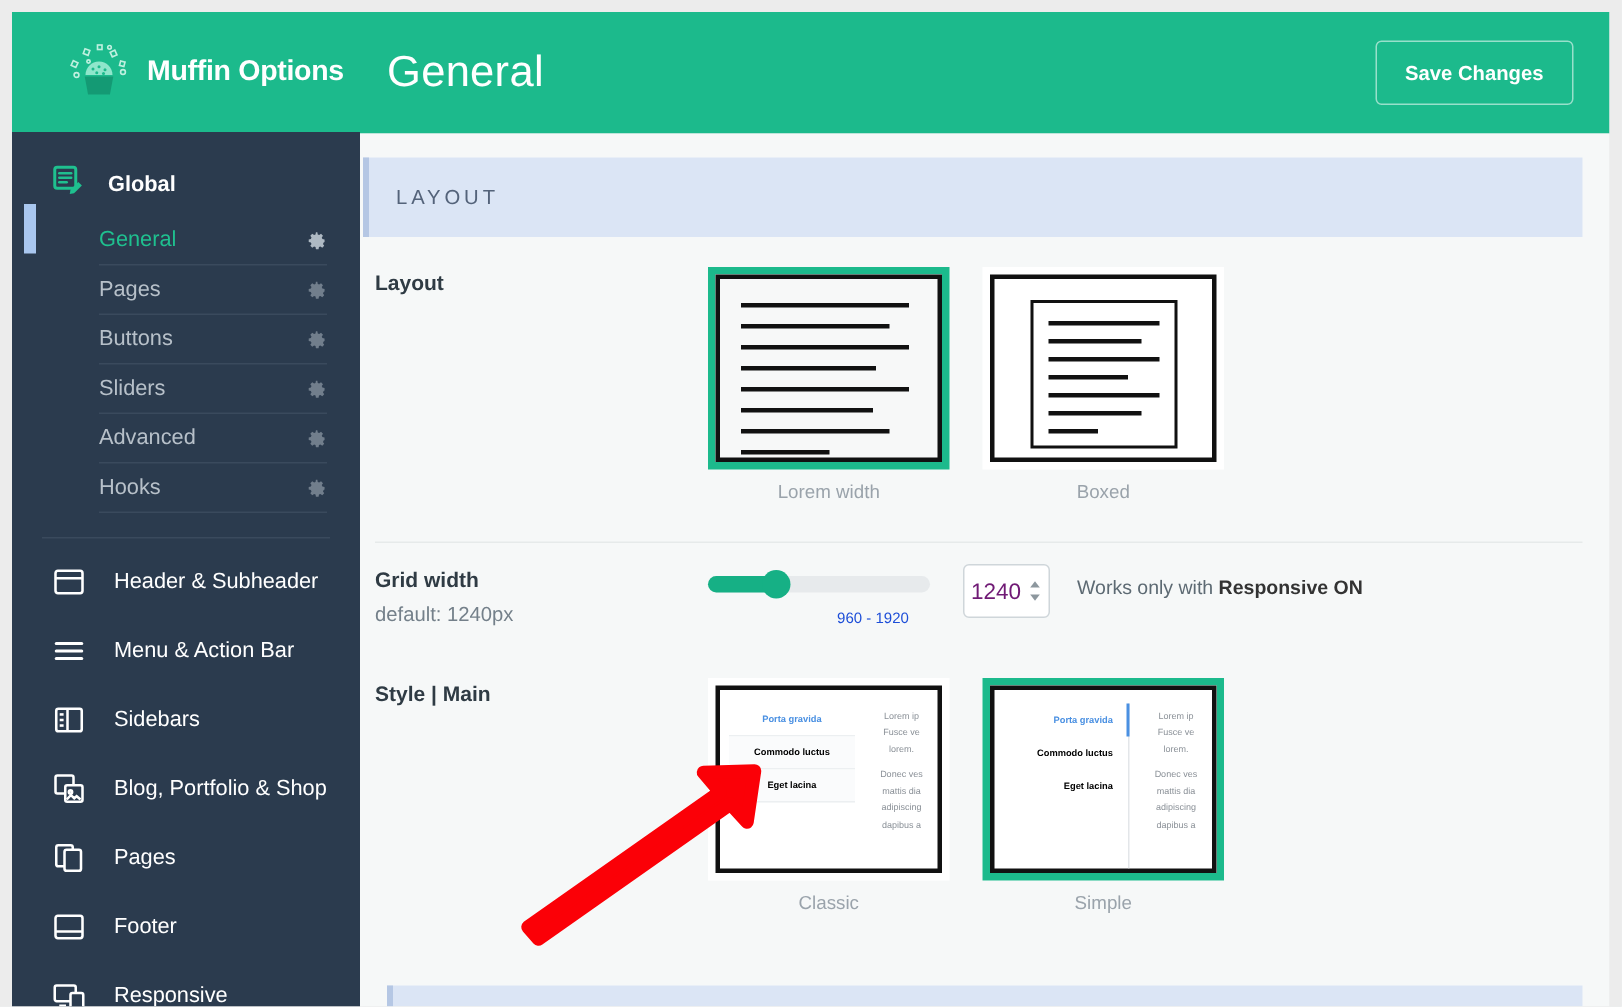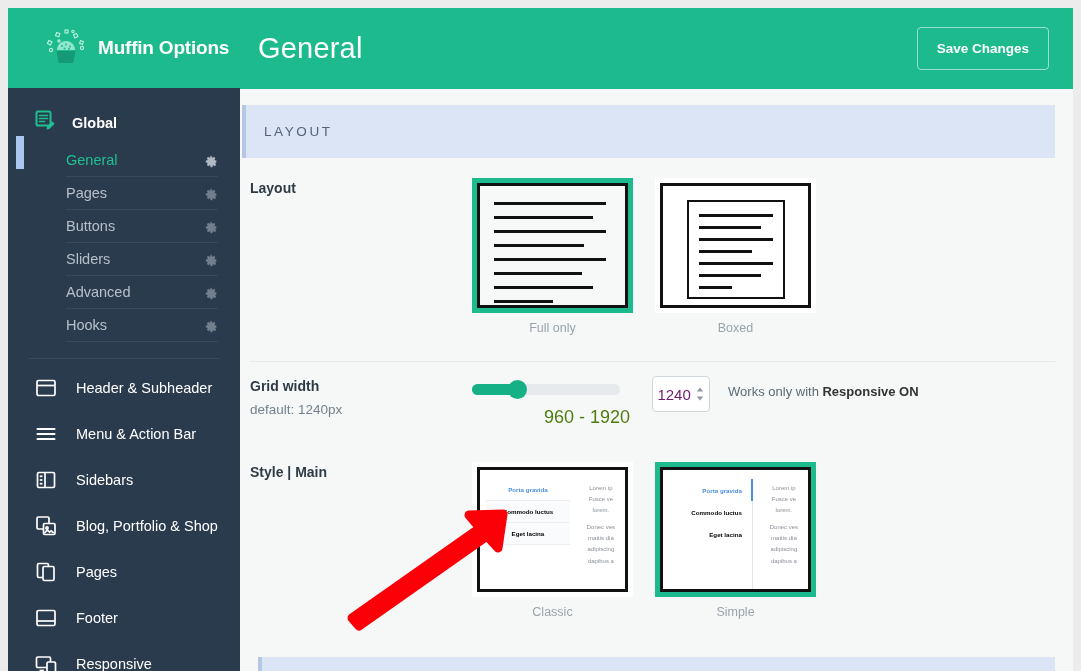--- a/index.html
+++ b/index.html
@@ -117,21 +117,21 @@
   
   .slider-col { padding-top: 8px; position:relative; }
   .slider-track {
     width:148px; height:11px; border-radius:6px; background:#e7eaec; position:relative;
   }
   .slider-fill { position:absolute; left:0; top:0; height:11px; width:44px; border-radius:6px; background:#16b085; }
   .slider-handle {
     position:absolute; left:36px; top:-4px; width:19px; height:19px; border-radius:50%;
     background:#16b085; cursor:pointer;
   }
-  .slider-range { font-size:18px; color:#4d7c0f; margin-top:12px; margin-left:72px; }
+  .slider-range { font-size:10px; color:#1d4ed8; margin-top:12px; margin-left:72px;text-align:center; }
 
   .numwrap {
     margin-left: 22px; margin-top: 0px;
     width:58px; height:36px; background:#fff; border:1px solid #cfd6da; border-radius:4px;
     display:flex; align-items:center; justify-content:center; gap:4px;
   }
   .numval { font-size:15px; color:#701a75; }
   .spin { display:flex; flex-direction:column; gap:1px; }
   .note { margin-left:18px; font-size:13px; color:#5d6a73; padding-top:8px; }
   .note b { font-weight:700; color:#333; }
@@ -378,21 +378,21 @@
                   <div class="ln" style="width:85%"></div>
                   <div class="ln" style="width:96%"></div>
                   <div class="ln" style="width:77%"></div>
                   <div class="ln" style="width:96%"></div>
                   <div class="ln" style="width:75%"></div>
                   <div class="ln" style="width:85%"></div>
                   <div class="ln" style="width:50%"></div>
                 </div>
               </div>
             </div>
-            <div class="thumb-cap">Full only</div>
+            <div class="thumb-cap">Lorem width</div>
           </div>
           <div class="thumb-wrap">
             <div class="thumb">
               <div class="boxed-outer">
                 <div class="boxed-inner">
                   <div class="ln" style="width:100%"></div>
                   <div class="ln" style="width:84%"></div>
                   <div class="ln" style="width:100%"></div>
                   <div class="ln" style="width:72%"></div>
                   <div class="ln" style="width:100%"></div>

